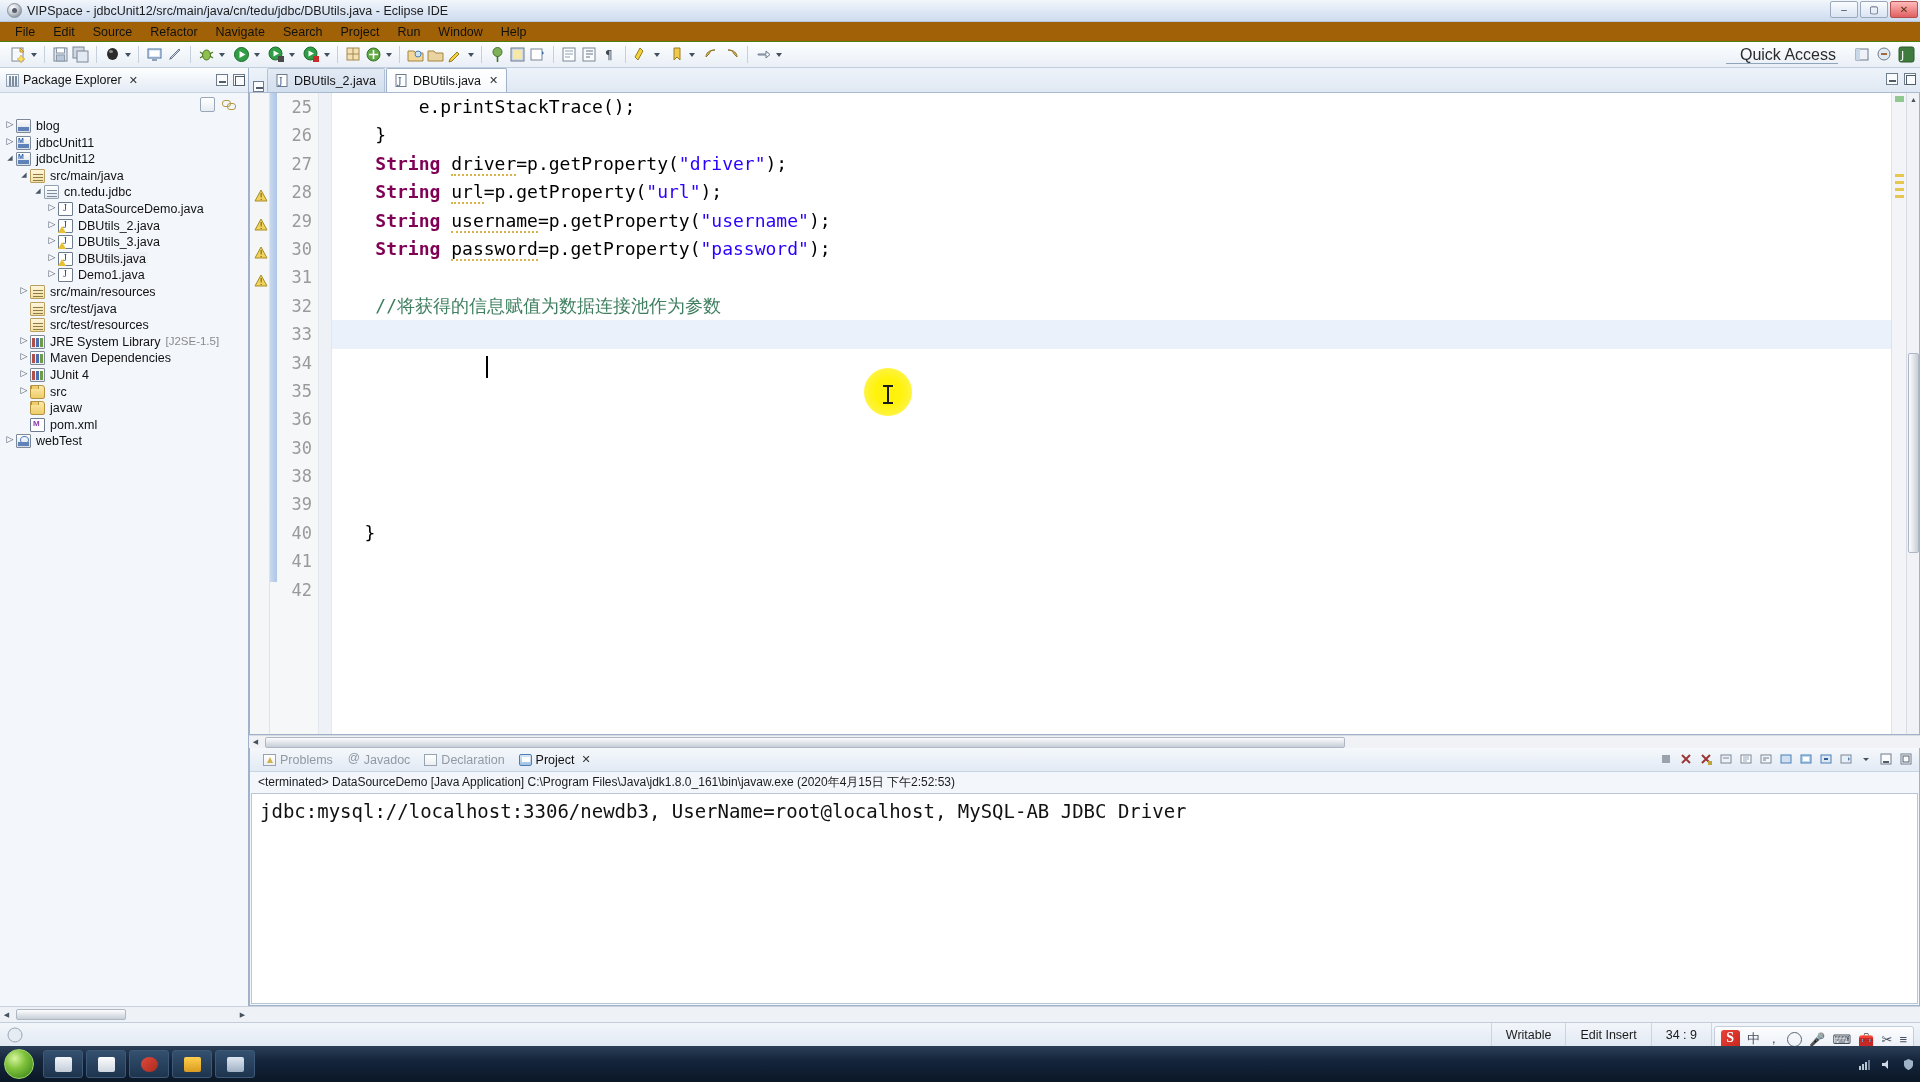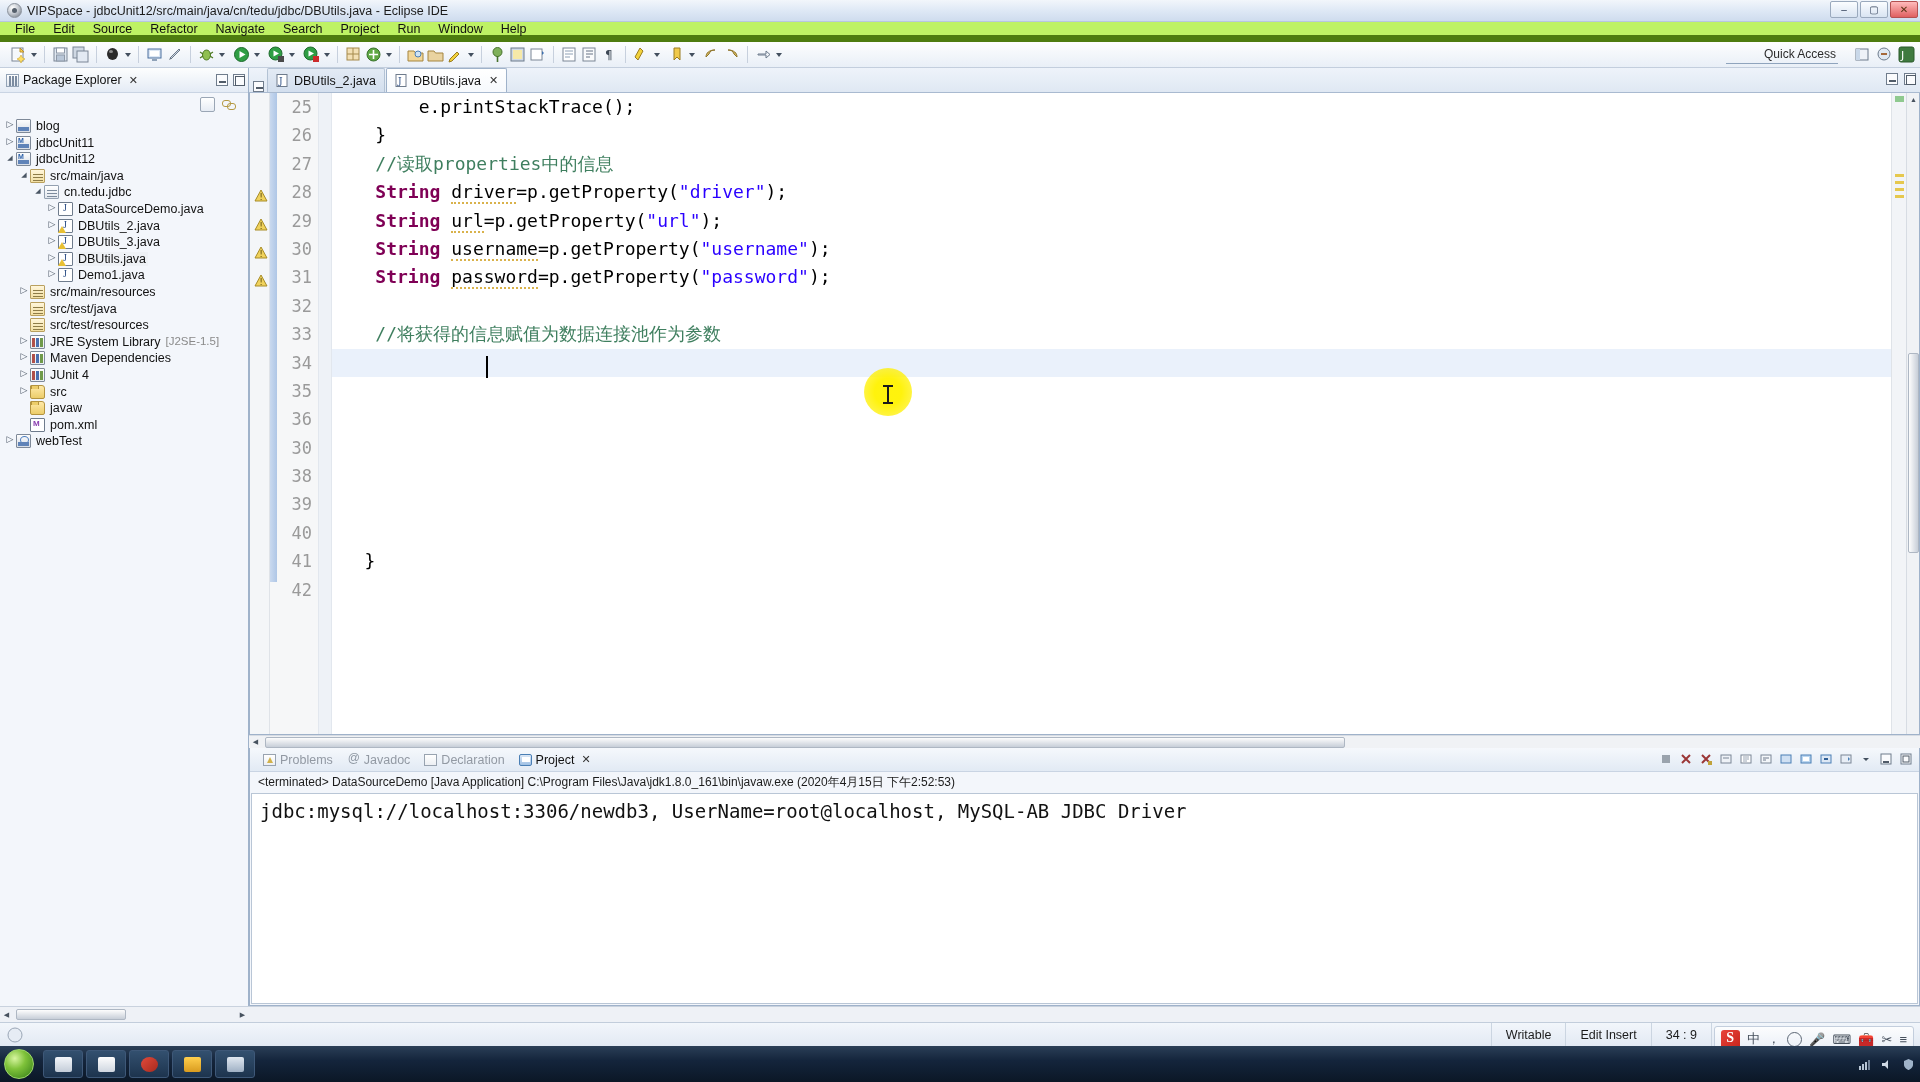--- a/index.html
+++ b/index.html
@@ -25,36 +25,36 @@
   .title-text { font-size:12.5px; color:#1b1b1b; white-space:nowrap; }
   .win-btns { position:absolute; right:2px; top:1px; display:flex; gap:2px; }
   .win-btn {
     width:28px; height:17px; border:1px solid #9aa9bd; border-radius:2px;
     background:linear-gradient(to bottom,#fbfdff,#d9e4f2);
     display:flex; align-items:center; justify-content:center; font-size:10px; color:#33415a;
   }
   .win-btn.close { background:linear-gradient(to bottom,#fbb,#e06060); border-color:#b35151; color:#531; }
 
   
-  .menubar { height:20px; background:#bef264; display:flex; align-items:center; padding-left:6px; gap:0; border-bottom:7px solid #4d7c0f; }
+  .menubar { height:20px; background:#a16207; display:flex; align-items:center; padding-left:6px; gap:0; border-bottom:1px solid #4d7c0f; }
   .menu-item { padding:2px 9px; font-size:12.5px; color:#111; white-space:nowrap; }
 
   
   .toolbar {
     height:26px; background:linear-gradient(to bottom,#fdfefe,#e9eff7);
     display:flex; align-items:center; padding:0 6px; border-bottom:1px solid #c3cedd; position:relative;
   }
   .tb-group { display:flex; align-items:center; gap:1px; padding:0 3px; }
   .tb-sep { width:1px; height:17px; background:#c7d0dd; margin:0 3px; }
   .tbi { width:19px; height:19px; border-radius:2px; position:relative; display:inline-block; }
   .caret { width:9px; height:19px; position:relative; }
   .caret::after{ content:""; position:absolute; left:2px; top:8px; border-left:3.5px solid transparent; border-right:3.5px solid transparent; border-top:4px solid #43505f; }
   .quick-access {
     position:absolute; right:82px; top:3px; width:112px; height:19px;
-    border-bottom:1px solid #8fa4bd; font-size:12px; color:#2b2b2b; text-align:right; padding-right:2px; line-height:19px;
+    border-bottom:1px solid #8fa4bd; font-size:16px; color:#2b2b2b; text-align:right; padding-right:2px; line-height:19px;
   }
   .persp-area { position:absolute; right:4px; top:3px; display:flex; align-items:center; gap:3px; }
 
   
   .body { flex:1; display:flex; min-height:0; background:#f97316; }
 
   
   .explorer { width:249px; display:flex; flex-direction:column; background:#f3f6fb; border-right:1px solid #9fb2ca; }
   .view-tabbar { height:25px; display:flex; align-items:center; background:linear-gradient(to bottom,#fdfefe,#e4ebf5); border-bottom:1px solid #c9d4e3; position:relative; }
   .view-tab { display:flex; align-items:center; gap:4px; padding:0 6px; height:25px; font-size:12.5px; color:#111; }
@@ -636,21 +636,20 @@
             <div class="ln">40</div>
             <div class="ln">41</div>
             <div class="ln">42</div>
           </div>
         <div class="folding"></div>
         <div class="code-area" id="code-area">
           <div class="cursor-blob" style="left:532px; top:275px;"></div>
           <div class="ibeam" style="left:555px; top:292px;"></div>
         <div class="codeline">        e.printStackTrace();</div>
             <div class="codeline">    }</div>
-            <div class="codeline"><span class="cmt">    //读取properties中的信息</span></div>
             <div class="codeline">    <span class="kw">String</span> <span class="var-warn">driver</span>=p.getProperty(<span class="str">"driver"</span>);</div>
             <div class="codeline">    <span class="kw">String</span> <span class="var-warn">url</span>=p.getProperty(<span class="str">"url"</span>);</div>
             <div class="codeline">    <span class="kw">String</span> <span class="var-warn">username</span>=p.getProperty(<span class="str">"username"</span>);</div>
             <div class="codeline">    <span class="kw">String</span> <span class="var-warn">password</span>=p.getProperty(<span class="str">"password"</span>);</div>
             <div class="codeline">&nbsp;</div>
             <div class="codeline"><span class="cmt">    //将获得的信息赋值为数据连接池作为参数</span></div>
             <div class="codeline hl">&nbsp;</div>
             <div class="codeline">&nbsp;</div>
             <div class="codeline">&nbsp;</div>
             <div class="codeline">&nbsp;</div>

